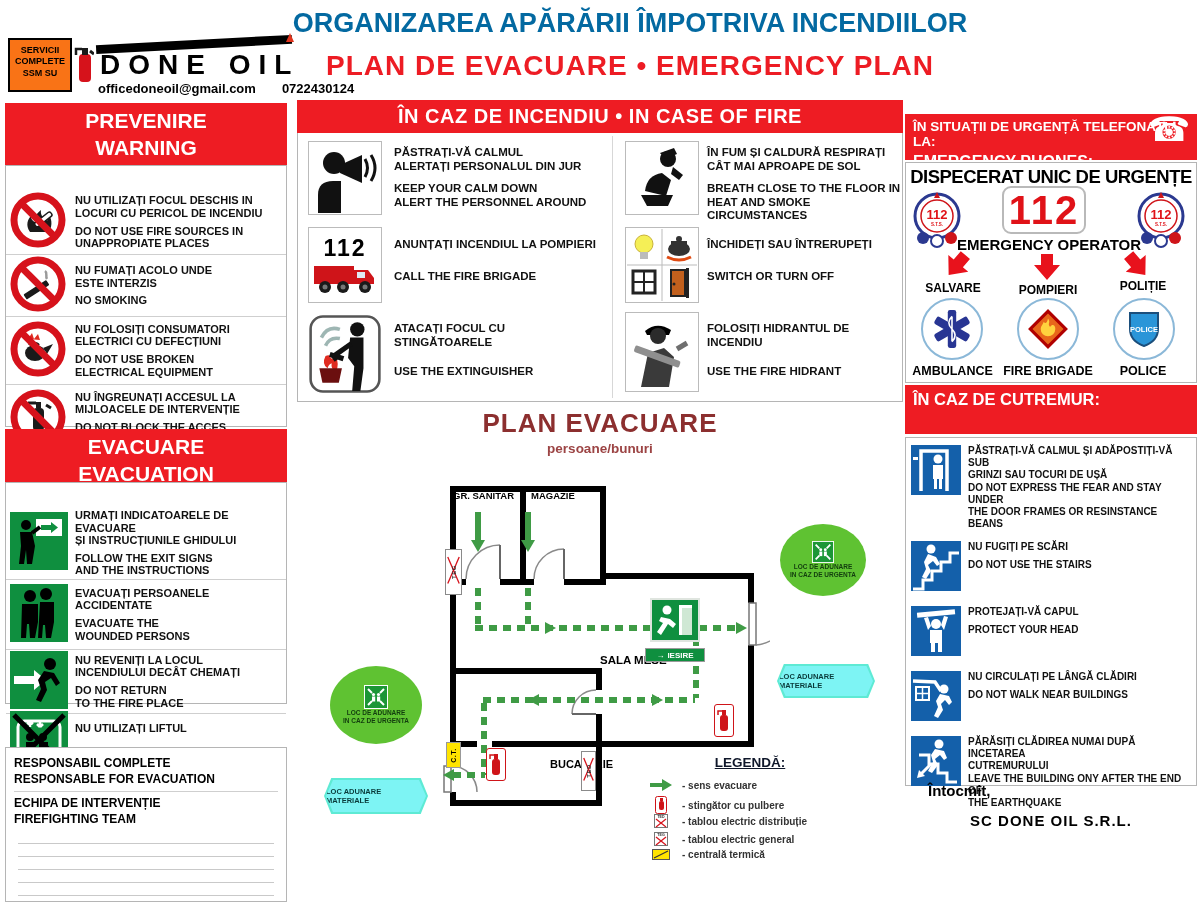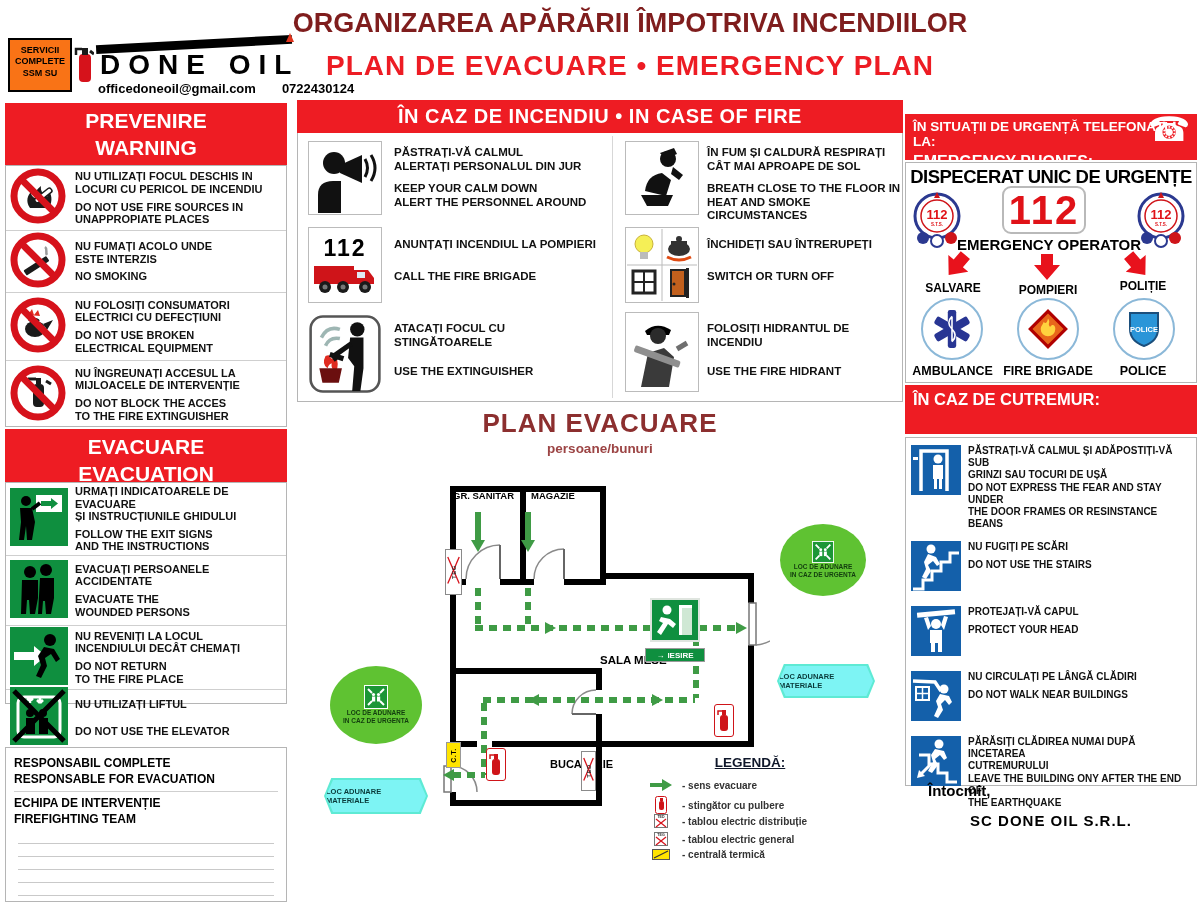--- a/index.html
+++ b/index.html
@@ -12,28 +12,28 @@
   .gbox { border:1px solid #b5b5b5; background:#fff; }
 
   
   .svc-badge { left:8px; top:38px; width:64px; height:54px; background:#f97316; border:2px solid #000;
                text-align:center; font-weight:bold; font-size:9px; line-height:1.25; padding-top:5px; color:#000; }
   .logo-bar { left:96px; top:40px; width:196px; height:9px; background:#000; transform:rotate(-3deg); }
   .logo-spark { left:286px; top:33px; width:0; height:0; border-left:4px solid transparent; border-right:4px solid transparent; border-bottom:9px solid #e0331c; }
   .brand { left:100px; top:49px; font-size:28px; font-weight:bold; letter-spacing:8px; color:#000; }
   .contact { left:98px; top:81px; font-size:13px; font-weight:bold; color:#000; }
   .contact span { margin-right:26px; }
-  .title1 { left:220px; top:8px; width:820px; text-align:center; color:#7f1d1d; font-size:27px; font-weight:bold; }
+  .title1 { left:220px; top:8px; width:820px; text-align:center; color:#0369a1; font-size:27px; font-weight:bold; }
   .title2 { left:220px; top:50px; width:820px; text-align:center; color:#ed1c24; font-size:28px; font-weight:bold; letter-spacing:1px; }
 
   
   .lhead { left:5px; width:282px; font-size:21px; line-height:1.3; padding-top:4px; }
   .wlist { left:5px; width:282px; }
   .witem { display:flex; align-items:center; gap:7px; padding:3px 4px; border-top:1px solid #cfcfcf; }
-  .witem:first-child { border-top:none; }
+  .witem:first-child { border-top:none;margin-top:24px; }
   .witem .icon { flex:0 0 58px; }
   .wtext { font-size:11px; font-weight:bold; color:#111; line-height:1.14; }
   .wtext .en { margin-top:5px; }
   .resp-box { left:5px; top:747px; width:282px; height:155px; padding:4px 8px; }
   .resp-sec { font-size:12px; font-weight:bold; line-height:1.3; padding:4px 0; }
   .resp-sep { border-top:1px solid #cfcfcf; }
   .blank-line { height:1px; background:#c9c9c9; margin:12px 4px 0 4px; }
 
   
   .fc-box { left:297px; top:100px; width:606px; height:302px; }

